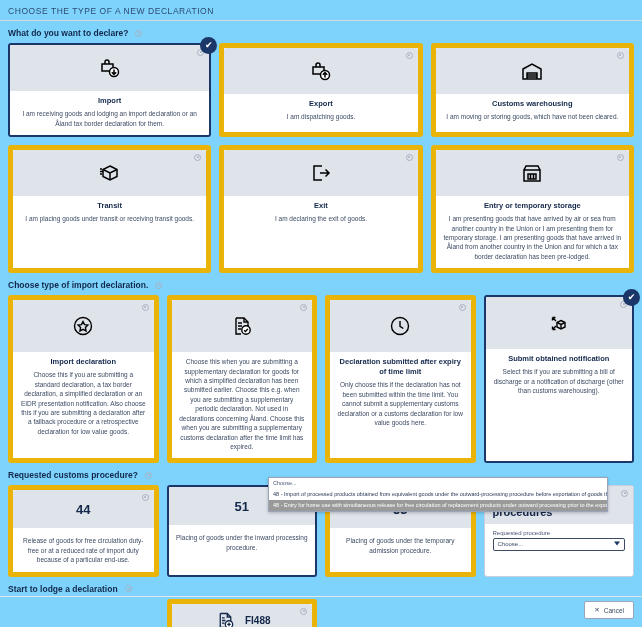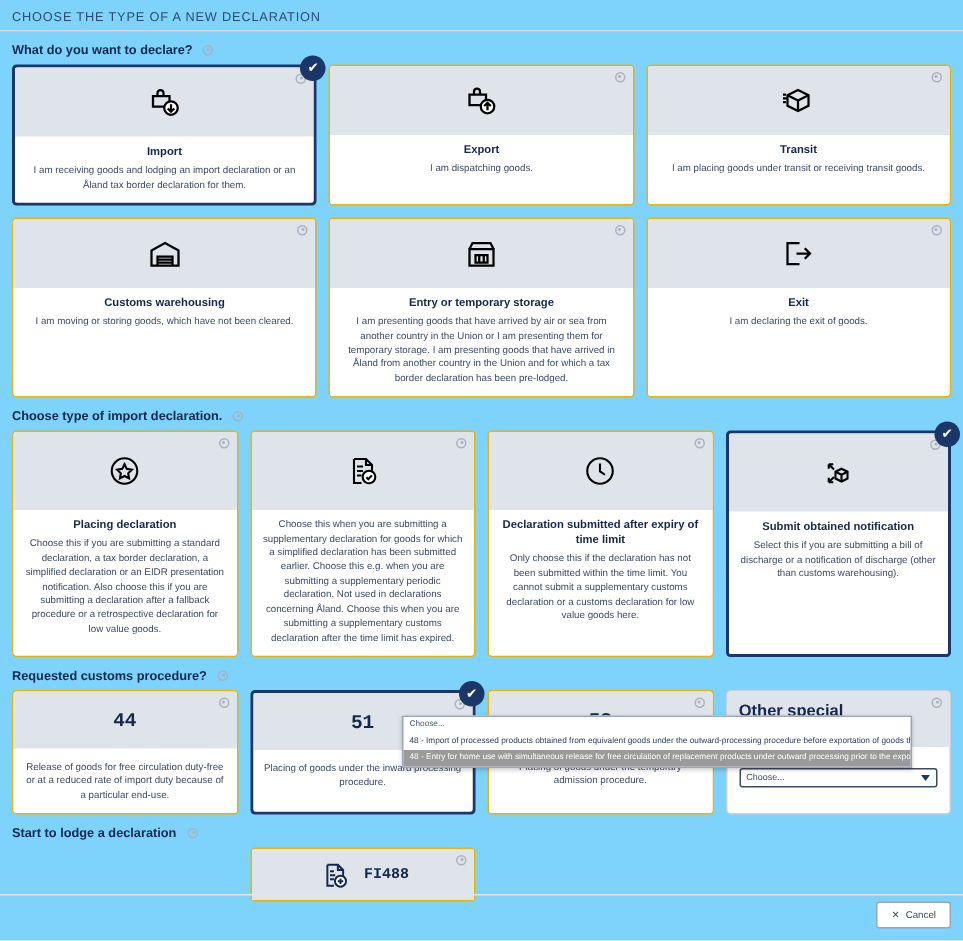--- a/index.html
+++ b/index.html
@@ -62,39 +62,38 @@
   .grid {
     display: grid;
     gap: 8px;
     padding: 0 8px;
   }
   .grid-3 { grid-template-columns: repeat(3, 1fr); }
   .grid-4 { grid-template-columns: repeat(4, 1fr); }
 
   .card {
     position: relative;
-    border: 1px solid #eab308;
+    border: 5px solid #eab308;
     border-radius: 3px;
     background: #ffffff;
     display: flex;
     flex-direction: column;
     overflow: visible;
   }
   .card.selected {
     border: 2px solid #1b3668;
   }
   .card-head {
     background: #dfe3ea;
     border-radius: 2px 2px 0 0;
     position: relative;
     height: 46px;
     display: flex;
     align-items: center;
     justify-content: center;
-    font-family: Liberation Mono, monospace;
   }
   .card.tall .card-head { height: 52px; }
   .card-body {
     background: #fff;
     flex: 1;
     padding: 5px 7px 7px 7px;
     text-align: center;
     border-radius: 0 0 2px 2px;
   }
   .card-title {
@@ -321,103 +320,103 @@
         <div class="card-title">Export</div>
         <div class="card-desc">I am dispatching goods.</div>
       </div>
     </div>
 
     <div class="card">
       <div class="card-head">
         <span class="card-info"></span>
         <span class="icon-wrap">
           <svg width="24" height="24" viewBox="0 0 24 24" fill="none" stroke="#000" stroke-width="1.5">
+            <path d="M3 10l9-5 9 5v10H3z"></path>
+              <path d="M7 20v-6h10v6"></path>
+            <path d="M7 16h10M7 18h10"></path>
+          </svg>
+        </span>
+      </div>
+      <div class="card-body">
+        <div class="card-title">Customs warehousing</div>
+        <div class="card-desc">I am moving or storing goods, which have not been cleared.</div>
+      </div>
+    </div>
+
+    <div class="card">
+      <div class="card-head">
+        <span class="card-info"></span>
+        <span class="icon-wrap">
+          <svg width="24" height="24" viewBox="0 0 24 24" fill="none" stroke="#000" stroke-width="1.5">
             <path d="M12 5l7 3.5v7L12 19l-7-3.5v-7z"></path>
               <path d="M5 8.5L12 12l7-3.5M12 12v7"></path>
             <path d="M2 8h2M2 10.5h3M2 13h2"></path>
           </svg>
         </span>
       </div>
       <div class="card-body">
         <div class="card-title">Transit</div>
         <div class="card-desc">I am placing goods under transit or receiving transit goods.</div>
       </div>
     </div>
 
     <div class="card">
       <div class="card-head">
         <span class="card-info"></span>
         <span class="icon-wrap">
           <svg width="24" height="24" viewBox="0 0 24 24" fill="none" stroke="#000" stroke-width="1.5">
-            <path d="M3 10l9-5 9 5v10H3z"></path>
-              <path d="M7 20v-6h10v6"></path>
-            <path d="M7 16h10M7 18h10"></path>
-          </svg>
-        </span>
-      </div>
-      <div class="card-body">
-        <div class="card-title">Customs warehousing</div>
-        <div class="card-desc">I am moving or storing goods, which have not been cleared.</div>
+            <path d="M13 5H5v14h8"></path>
+              <path d="M11 12h9M16.5 8.5L20 12l-3.5 3.5"></path>
+          </svg>
+        </span>
+      </div>
+      <div class="card-body">
+        <div class="card-title">Exit</div>
+        <div class="card-desc">I am declaring the exit of goods.</div>
       </div>
     </div>
 
     <div class="card">
       <div class="card-head">
         <span class="card-info"></span>
         <span class="icon-wrap">
           <svg width="24" height="24" viewBox="0 0 24 24" fill="none" stroke="#000" stroke-width="1.5">
             <path d="M4 9h16v11H4z"></path>
               <path d="M4 9l2-4h12l2 4"></path>
             <path d="M8 13h8v5H8z"></path>
               <path d="M10.5 13v5M13.5 13v5"></path>
           </svg>
         </span>
       </div>
       <div class="card-body">
         <div class="card-title">Entry or temporary storage</div>
         <div class="card-desc">I am presenting goods that have arrived by air or sea from another country in the Union or I am presenting them for temporary storage. I am presenting goods that have arrived in Åland from another country in the Union and for which a tax border declaration has been pre-lodged.</div>
       </div>
     </div>
-
-    <div class="card">
-      <div class="card-head">
-        <span class="card-info"></span>
-        <span class="icon-wrap">
-          <svg width="24" height="24" viewBox="0 0 24 24" fill="none" stroke="#000" stroke-width="1.5">
-            <path d="M13 5H5v14h8"></path>
-              <path d="M11 12h9M16.5 8.5L20 12l-3.5 3.5"></path>
-          </svg>
-        </span>
-      </div>
-      <div class="card-body">
-        <div class="card-title">Exit</div>
-        <div class="card-desc">I am declaring the exit of goods.</div>
-      </div>
-    </div>
   </div>
 
   <div class="section-head">
     <span>Choose type of import declaration.</span>
     <span class="q-icon"></span>
   </div>
 
   <div class="grid grid-4">
 
     <div class="card tall">
       <div class="card-head">
         <span class="card-info"></span>
         <span class="icon-wrap">
           <svg width="24" height="24" viewBox="0 0 24 24" fill="none" stroke="#000" stroke-width="1.4">
             <circle cx="12" cy="12" r="8.5"></circle>
             <path d="M12 7.5l1.5 3.1 3.4.5-2.45 2.4.58 3.4L12 15.3l-3.03 1.6.58-3.4L7.1 11.1l3.4-.5z"></path>
           </svg>
         </span>
       </div>
       <div class="card-body">
-        <div class="card-title">Placing declaration</div>
+        <div class="card-title">Import declaration</div>
         <div class="card-desc">Choose this if you are submitting a standard declaration, a tax border declaration, a simplified declaration or an EIDR presentation notification. Also choose this if you are submitting a declaration after a fallback procedure or a retrospective declaration for low value goods.</div>
       </div>
     </div>
 
     <div class="card tall">
       <div class="card-head">
         <span class="card-info"></span>
         <span class="icon-wrap">
           <svg width="24" height="24" viewBox="0 0 24 24" fill="none" stroke="#000" stroke-width="1.4">
             <path d="M6 4h8l4 4v6"></path>

